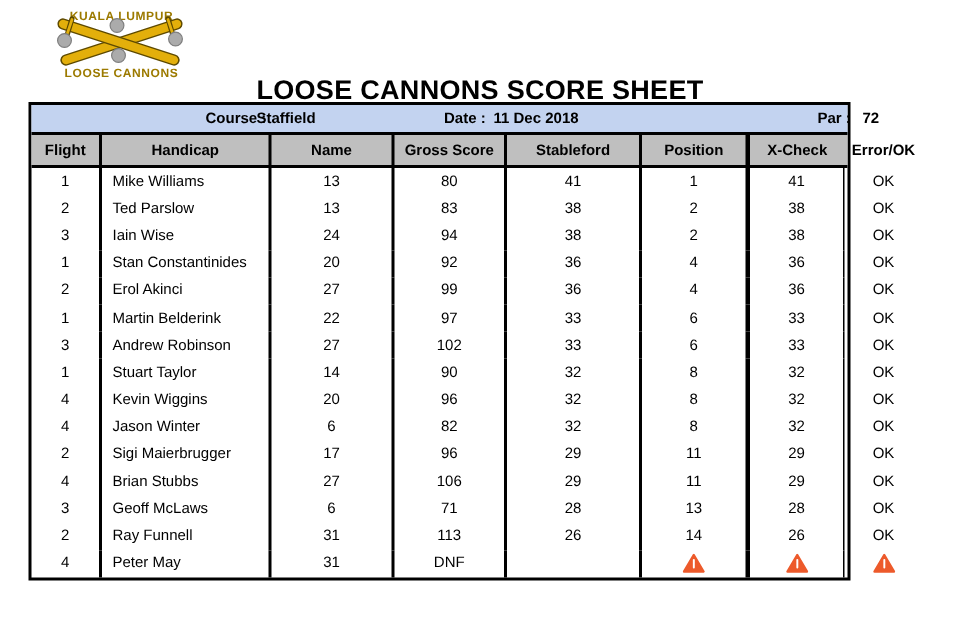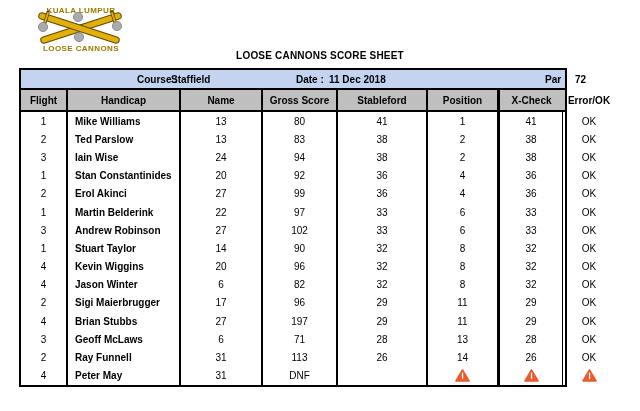--- a/index.html
+++ b/index.html
@@ -7,21 +7,21 @@
   body { font-family: "Liberation Sans", sans-serif; color: #000; position: relative; }
 
   .page { position: absolute; inset: 0; background: #fff; }
 
   
   .logo { position: absolute; left: 24px; top: 3px; width: 114px; height: 50px; }
 
   
   .title {
     position: absolute; left: 0; top: 50px; width: 640px;
-    text-align: center; font-size: 10px; font-weight: bold; letter-spacing: 0.2px;
+    text-align: center; font-size: 18px; font-weight: bold; letter-spacing: 0.2px;
   }
 
   
   .scoretable {
     position: absolute; left: 19px; top: 68px; width: 548px;
     border: 2px solid #000; background: #fff;
   }
 
   
   .inforow {
@@ -49,21 +49,21 @@
     display: flex; align-items: center; justify-content: center;
     overflow: hidden; white-space: nowrap;
   }
   .hcell { border-right: 2px solid #000; }
   .hcell:nth-child(6) { border-right: 3px solid #000; }
   .hcell:nth-child(7) { border-right: none; }  
   .hcell:last-child   { border-right: none; }
 
   .trow { height: 18.2px; font-size: 10px; }
   .tcell { border-right: 2px solid #000; }
-  .tcell.c-name { justify-content: flex-start; padding-left: 7px; font-weight: bold; }
+  .tcell.c-name { justify-content: flex-start; padding-left: 7px; }
   .tcell:nth-child(6) { border-right: 3px solid #000; }
   .tcell:nth-child(7) { border-right: 1px solid #000; }
   .tcell:last-child   { border-right: none; }
 
   .warn-svg { display: block; }
 </style>
 </head>
 <body>
 
 <div class="page">
@@ -228,21 +228,21 @@
           <div class="tcell c-gross">96</div>
           <div class="tcell c-stableford">29</div>
           <div class="tcell c-position">11</div>
           <div class="tcell c-xcheck">29</div>
           <div class="tcell c-error">OK</div>
         </div>
         <div class="trow">
           <div class="tcell c-flight">4</div>
           <div class="tcell c-name">Brian Stubbs</div>
           <div class="tcell c-handicap">27</div>
-          <div class="tcell c-gross">197</div>
+          <div class="tcell c-gross">106</div>
           <div class="tcell c-stableford">29</div>
           <div class="tcell c-position">11</div>
           <div class="tcell c-xcheck">29</div>
           <div class="tcell c-error">OK</div>
         </div>
         <div class="trow">
           <div class="tcell c-flight">3</div>
           <div class="tcell c-name">Geoff McLaws</div>
           <div class="tcell c-handicap">6</div>
           <div class="tcell c-gross">71</div>

